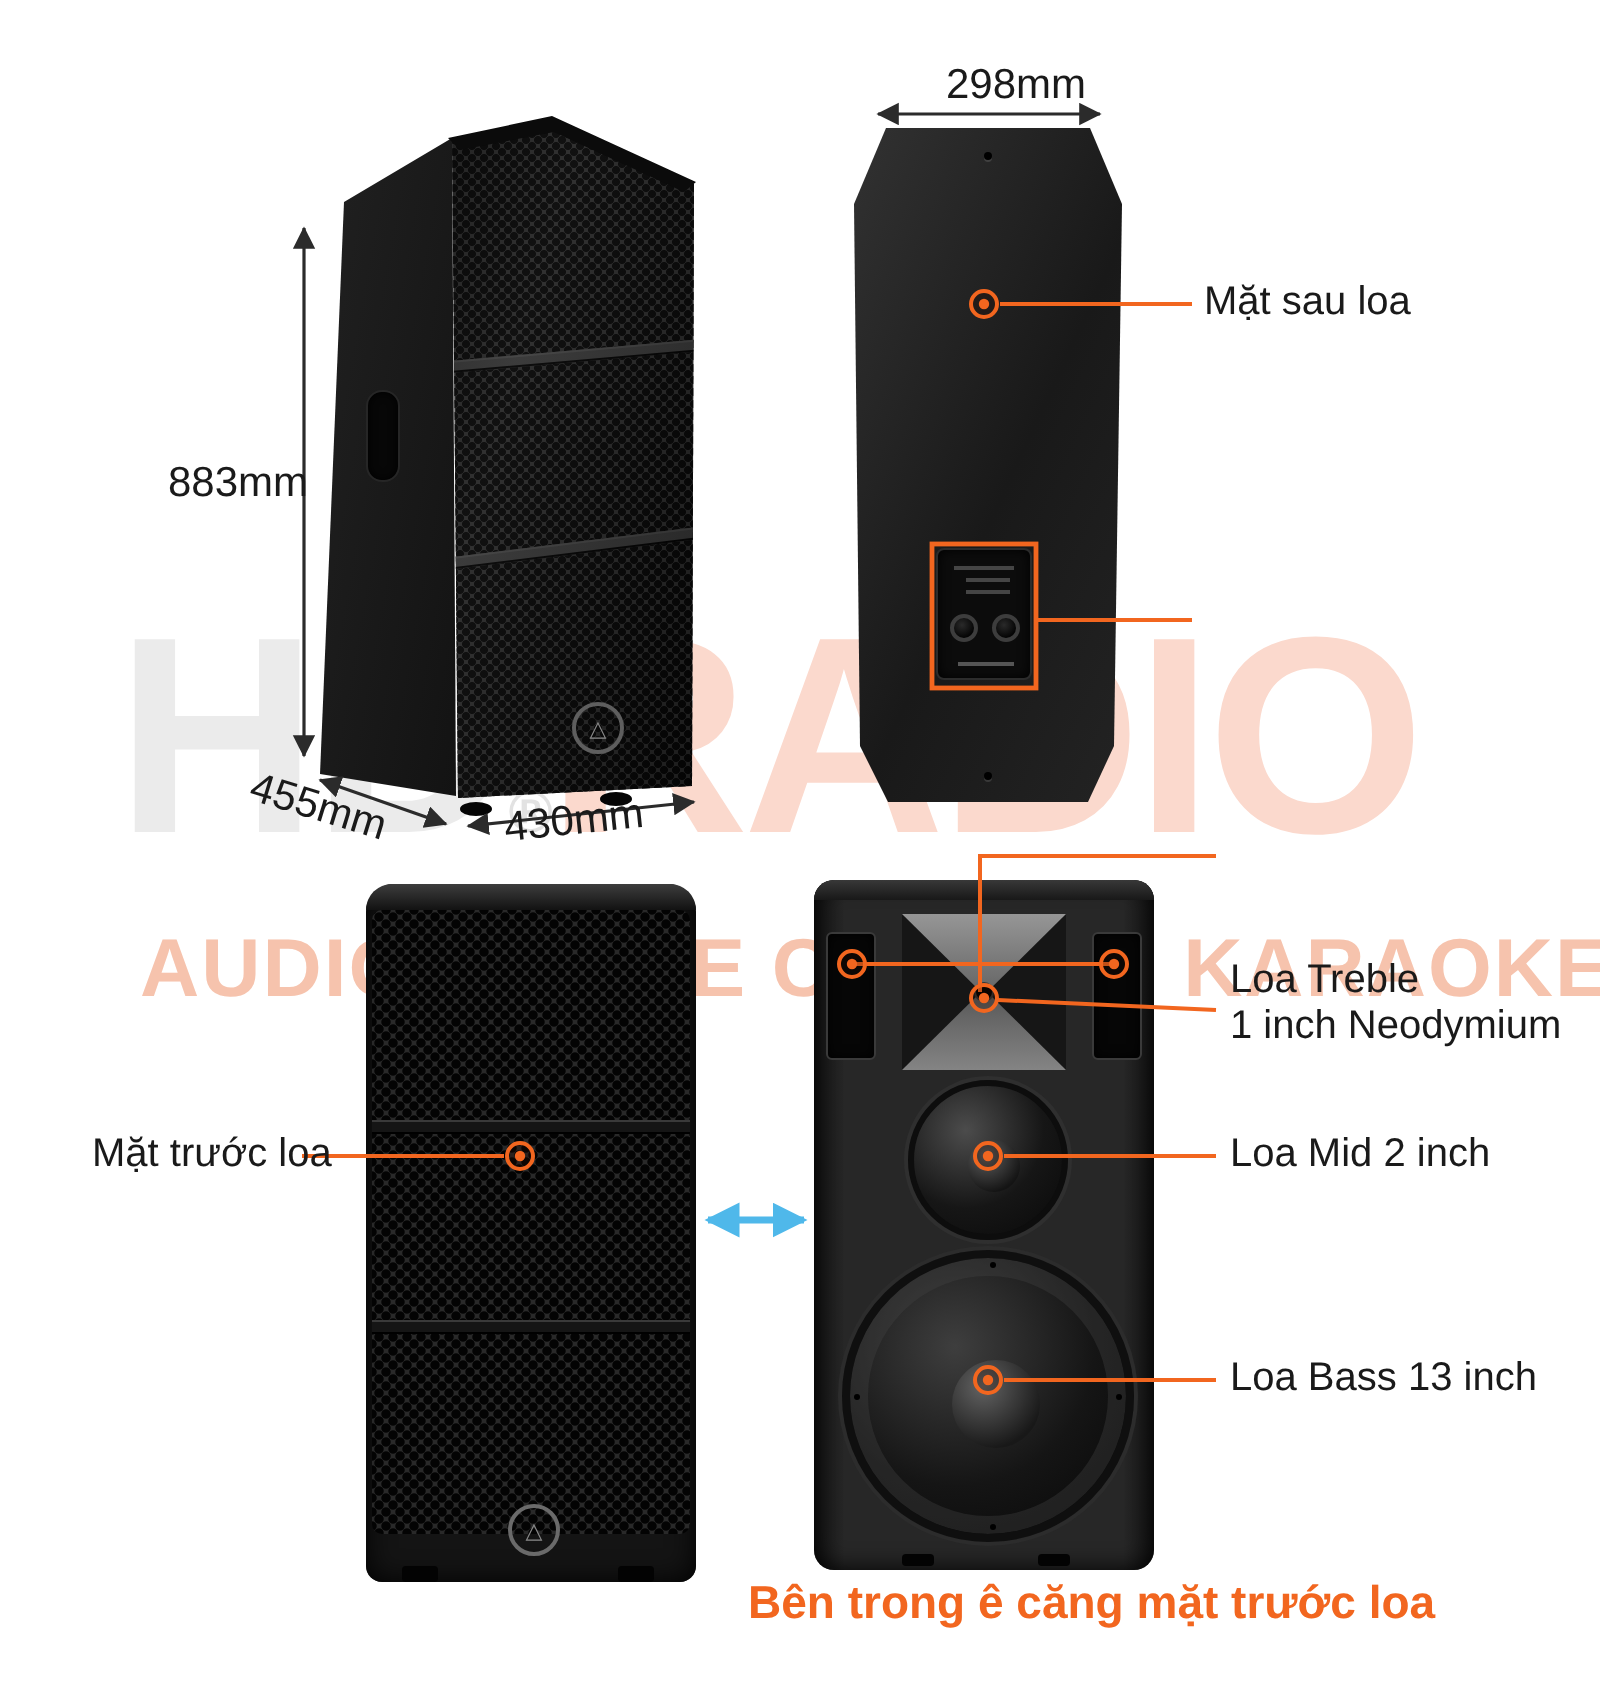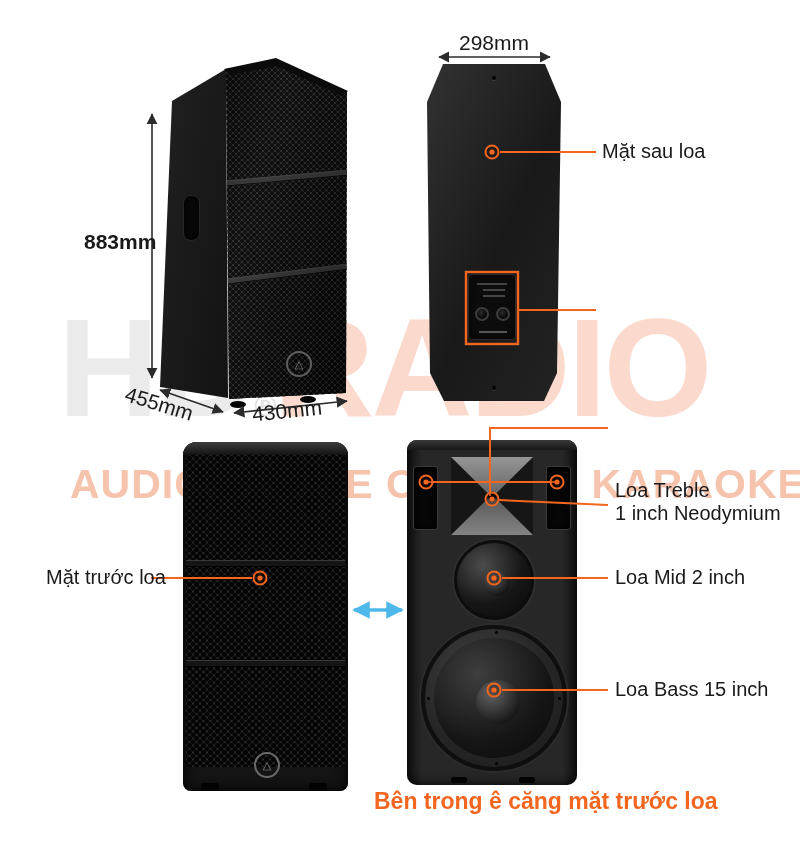--- a/index.html
+++ b/index.html
@@ -255,29 +255,29 @@
     </g>
     <line class="acc-line" x1="502" y1="578" x2="608" y2="578"></line>
 
     <g>
       <circle class="acc-ring" cx="494" cy="690" r="6.5"></circle>
         <circle class="acc-core" cx="494" cy="690" r="2.6"></circle>
     </g>
     <line class="acc-line" x1="502" y1="690" x2="608" y2="690"></line>
   </svg>
 
-  <div class="dimlbl" style="left:84px;top:230px;width:62px;text-align:center;font-weight:bold;">883mm</div>
+  <div class="dimlbl" style="left:84px;top:230px;width:62px;text-align:center;">883mm</div>
   <div class="dimlbl" style="left:124px;top:392px;transform:rotate(17deg);">455mm</div>
   <div class="dimlbl" style="left:252px;top:399px;transform:rotate(-6deg);">430mm</div>
-  <div class="dimlbl" style="left:459px;top:31px;">298mm</div>
+  <div class="dimlbl" style="left:473px;top:31px;">298mm</div>
 
   <div class="lbl" style="left:602px;top:140px;">Mặt sau loa</div>
   <div class="lbl" style="left:615px;top:479px;">
     <div>Loa Treble</div>
     <div>1 inch Neodymium</div>
   </div>
   <div class="lbl" style="left:615px;top:566px;">Loa Mid 2 inch</div>
-  <div class="lbl" style="left:615px;top:678px;">Loa Bass 15 inch</div>
+  <div class="lbl" style="left:615px;top:678px;">Loa Bass 13 inch</div>
   <div class="lbl" style="left:46px;top:566px;text-align:center;">Mặt trước loa</div>
 
   <div class="caption" style="left:374px;top:788px;">Bên trong ê căng mặt trước loa</div>
 
 </div>
 
 </body></html>

